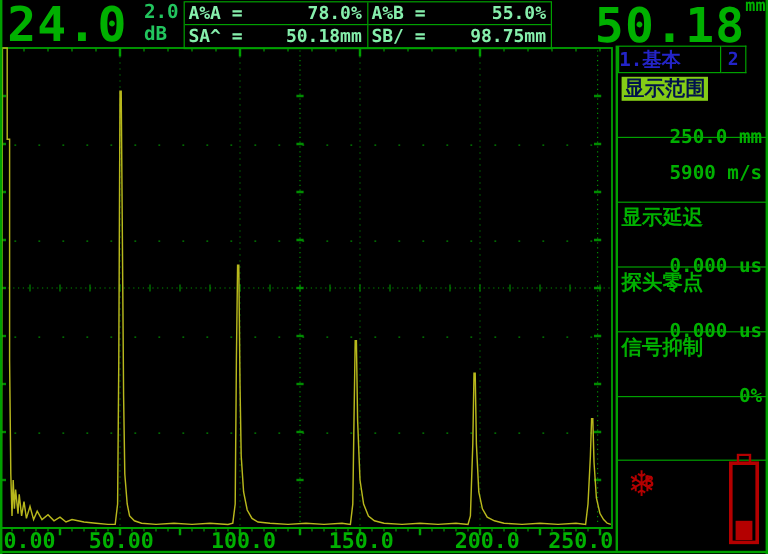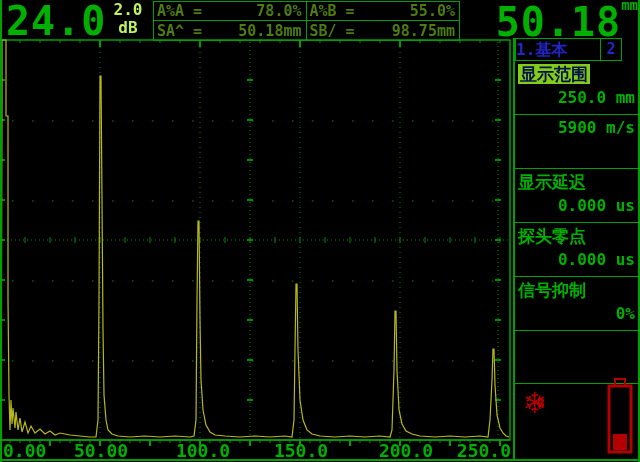--- a/index.html
+++ b/index.html
@@ -7,48 +7,48 @@
        font-family:"DejaVu Sans Mono", monospace;font-weight:bold;}
   .screen{position:absolute;inset:0;background:#000;}
   
   .edge{position:absolute;background:#00a000;}
   .edge.left{left:0;top:0;width:2px;height:462px;}
   .edge.right{right:0;top:0;width:2px;height:462px;}
   .edge.bottom{left:0;top:459px;width:640px;height:2px;}
 
   
   .gain{position:absolute;left:6px;top:-2px;font-size:40px;color:#00b000;letter-spacing:1px;}
-  .gain-step-block{position:absolute;left:108px;top:1px;width:40px;text-align:center;color:#bef264;}
+  .gain-step-block{position:absolute;left:120px;top:1px;width:40px;text-align:left;color:#22c55e;}
   .gain-step-block .step{font-size:16px;line-height:18px;}
   .gain-step-block .unit{font-size:16px;line-height:18px;}
   .meas-box{position:absolute;left:153px;top:1px;width:305px;height:38px;
             border:1px solid #00a000;display:grid;grid-template-columns:1fr 1fr;grid-template-rows:1fr 1fr;}
-  .meas-cell{display:flex;justify-content:space-between;align-items:flex-end;
-             padding:0 4px 0 3px;font-size:15px;color:#4d7c0f;white-space:pre;}
+  .meas-cell{display:flex;justify-content:space-between;align-items:flex-start;
+             padding:0 4px 0 3px;font-size:15px;color:#86efac;white-space:pre;}
   .meas-cell.bl{border-bottom:1px solid #00a000;}
   .meas-cell.rl{border-right:1px solid #00a000;}
   .primary{position:absolute;left:460px;top:-3px;width:178px;text-align:right;color:#00b000;}
   .primary .val{font-size:40px;letter-spacing:1px;text-align:center;}
   .primary .unit{font-size:14px;vertical-align:26px;}
 
   
   #plot{position:absolute;left:0;top:38px;}
 
   
   .sidebar{position:absolute;left:513px;top:38px;width:125px;height:421px;
            border-left:2px solid #00a000;color:#00b000;}
   .tab-row{height:23px;display:flex;}
   .tab-box{width:84px;border:1px solid #00a000;color:#2424c8;font-size:16px;
            text-align:left;line-height:21px;}
   .page-box{width:20px;border:1px solid #00a000;border-left:none;color:#2424c8;
             font-size:15px;text-align:center;line-height:21px;}
   .menu-item{height:54px;border-bottom:1px solid #00a000;padding-top:1px;box-sizing:border-box;}
   .menu-label{font-size:17px;line-height:24px;padding-left:3px;}
   .menu-label .sel{background:#84cc16;color:#00124d;padding:0 2px;}
-  .menu-value{font-size:16px;text-align:right;padding-right:5px;line-height:24px;}
+  .menu-value{font-size:16px;text-align:right;padding-right:5px;line-height:24px;margin-top:16px;}
   .empty-box{height:52px;border-bottom:1px solid #00a000;}
   .icon-box{position:relative;height:68px;}
   .freeze{position:absolute;left:10px;top:0px;width:36px;height:36px;color:#b40000;}
   .freeze .flake{font-size:32px;line-height:36px;}
   .freeze .fletter{position:absolute;left:12px;top:11px;font-size:13px;color:#b40000;}
   .battery{position:absolute;right:7px;top:-6px;}
 </style>
 </head>
 <body>
 

